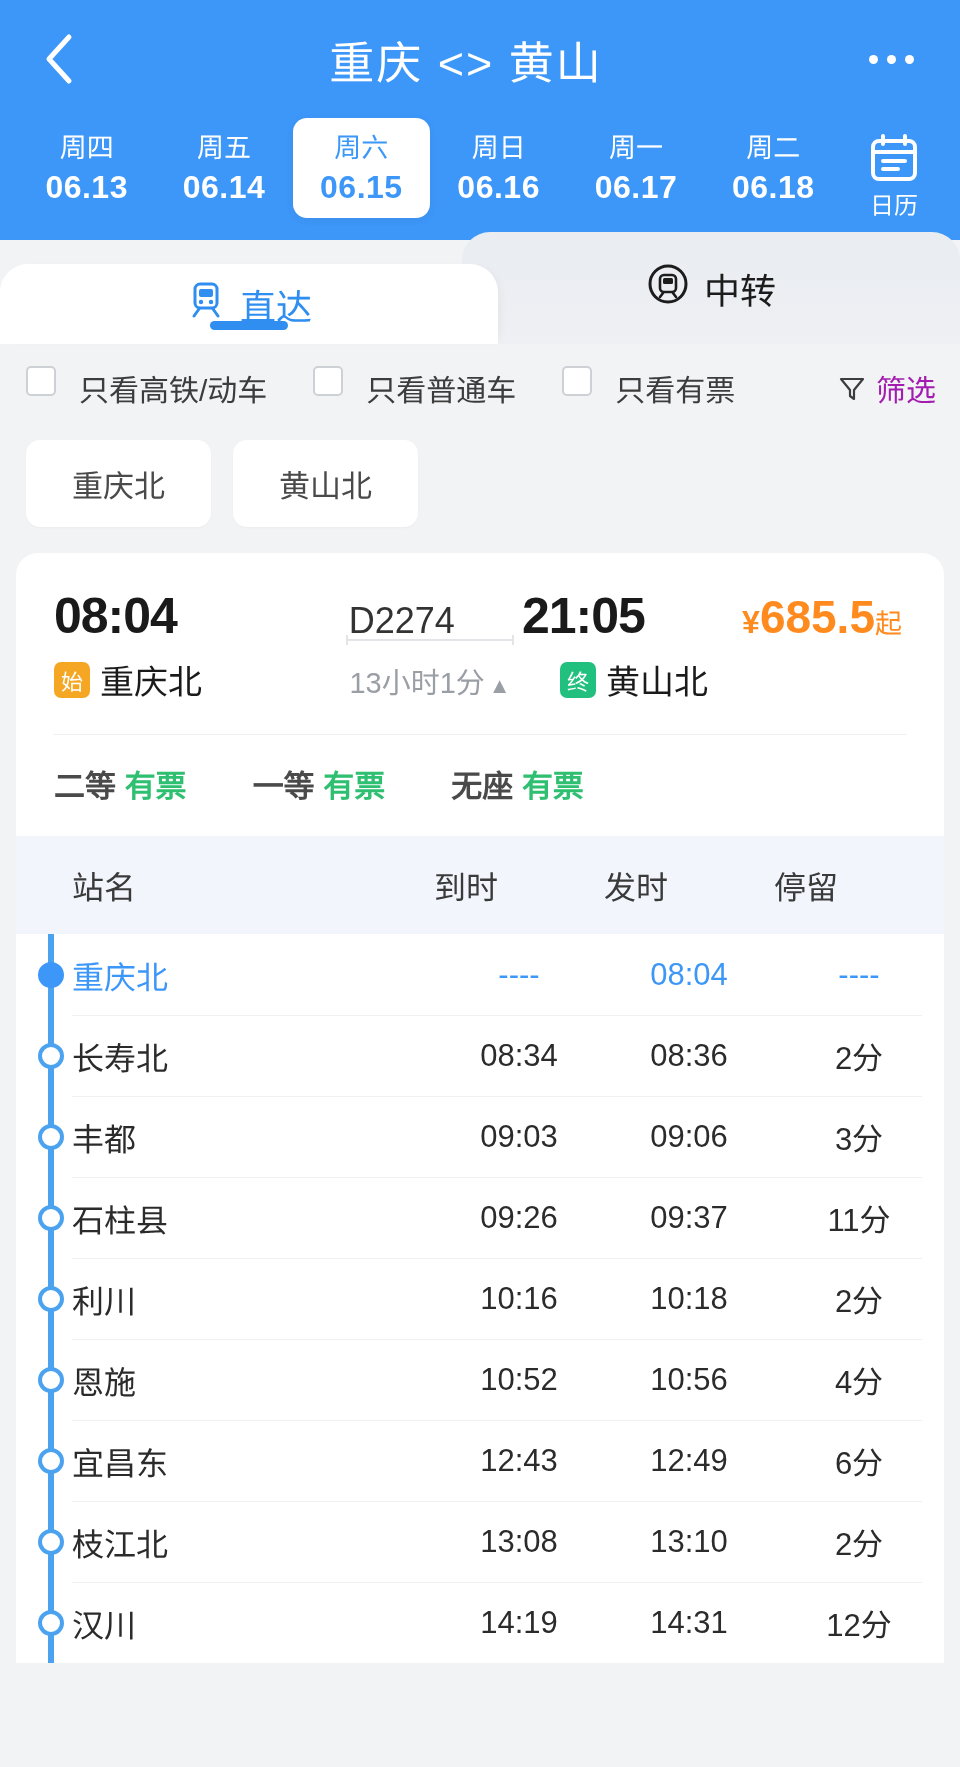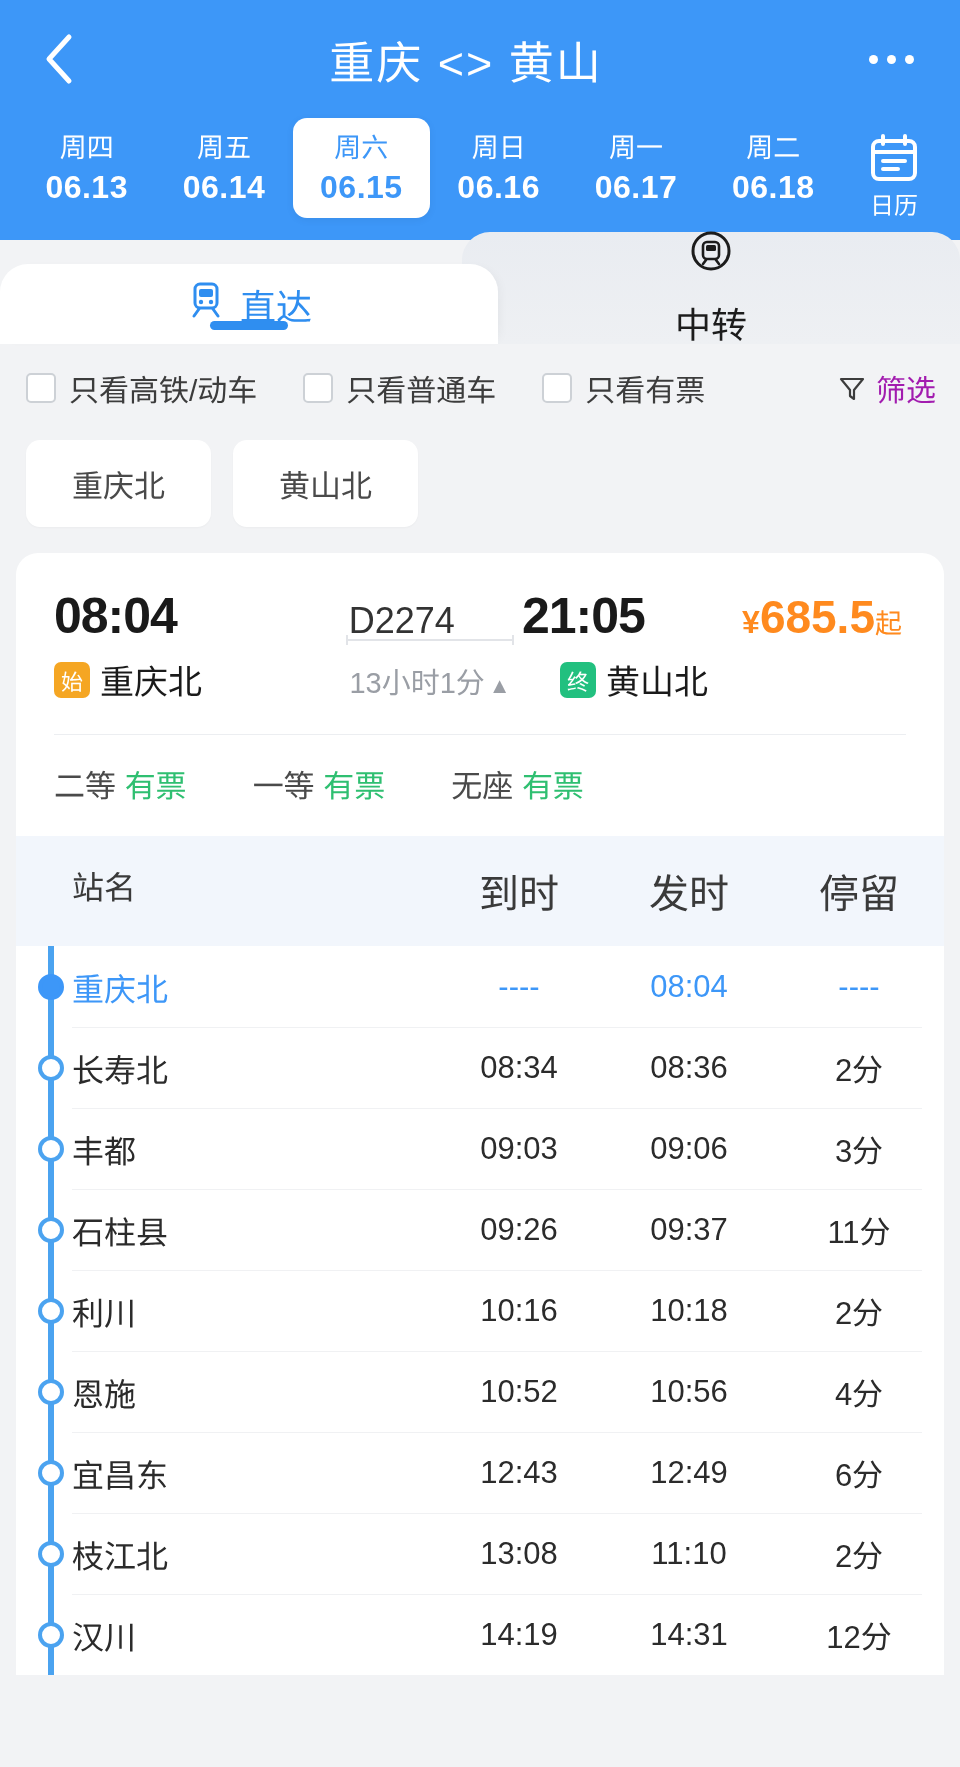--- a/index.html
+++ b/index.html
@@ -113,21 +113,20 @@
     color:#2f8ef0;
     border-radius:28px 28px 0 0;
     margin-top:32px;
   }
   .tab.inactive {
     background:linear-gradient(180deg,#e9ecf1 0%,#eef0f3 100%);
     color:#1c1c1c;
     border-radius:28px 28px 0 0;
     margin-left:-36px;
     z-index:0;
-    flex-direction:column;
   }
   .tab.active { z-index:2; box-shadow:6px 0 12px -6px rgba(0,0,0,.06); }
   .tab .underline {
     position:absolute;
     bottom:14px; left:50%;
     transform:translateX(-50%);
     width:78px; height:9px;
     border-radius:5px;
     background:#2f8ef0;
   }
@@ -135,22 +134,21 @@
   
   .filters-wrap { background:#f2f3f5; }
   .filters {
     display:flex;
     align-items:center;
     padding:22px 24px 18px 26px;
     gap:0;
   }
   .filter {
     display:flex;
-    align-items:center;
-    gap:13px;
+    gap:23px;
     font-size:30px;
     color:#3c3c3c;
     margin-right:46px;
     cursor:pointer;
     white-space:nowrap;
   }
   .chk {
     width:30px; height:30px;
     border:2px solid #cdd1d6;
     border-radius:5px;
@@ -235,32 +233,32 @@
     content:""; position:absolute; top:-4px; width:2px; height:10px; background:#e2e4e8;
   }
   .dur-line:before { left:0; }
   .dur-line:after { right:0; }
   .dur { font-size:29px; color:#9a9ea5; white-space:nowrap; }
   .dur .caret { font-size:22px; color:#9a9ea5; margin-left:4px; }
 
   .divider { height:1px; background:#eceef1; margin:30px 38px 0; }
 
   .seats { display:flex; padding:26px 38px 30px; gap:66px; }
-  .seat { font-size:31px; color:#4a4a4a; white-space:nowrap; }
+  .seat { font-size:31px; color:#4a4a4a; white-space:nowrap;font-weight:bold; }
   .seat .ok { color:#2fbf71; }
 
   
   .tt { background:#fff; margin:0 16px; }
   .tt-head {
     display:flex;
     background:#f2f6fc;
     padding:26px 0;
   }
   .tt-head .h-stn { padding-left:56px; flex:1; font-size:32px; color:#3a3a3a; }
-  .tt-head .h-c { width:170px; text-align:center; font-size:40px; color:#3a3a3a; }
+  .tt-head .h-c { width:170px; font-size:32px; color:#3a3a3a; }
 
   .tt-body { position:relative; }
   .tt-row {
     display:flex;
     align-items:center;
     height:81px;
     position:relative;
   }
   .tt-row + .tt-row:before,
   .tt-row:first-child + .tt-row:before {
@@ -530,21 +528,21 @@
           <div class="cell-stn">宜昌东</div>
           <div class="cell-c">12:43</div>
           <div class="cell-c">12:49</div>
           <div class="cell-c">6分</div>
         </div>
 
         <div class="tt-row">
           <span class="dot" style="top:50%"></span>
           <div class="cell-stn">枝江北</div>
           <div class="cell-c">13:08</div>
-          <div class="cell-c">11:10</div>
+          <div class="cell-c">13:10</div>
           <div class="cell-c">2分</div>
         </div>
 
         <div class="tt-row">
           <span class="dot" style="top:50%"></span>
           <div class="cell-stn">汉川</div>
           <div class="cell-c">14:19</div>
           <div class="cell-c">14:31</div>
           <div class="cell-c">12分</div>
         </div>

